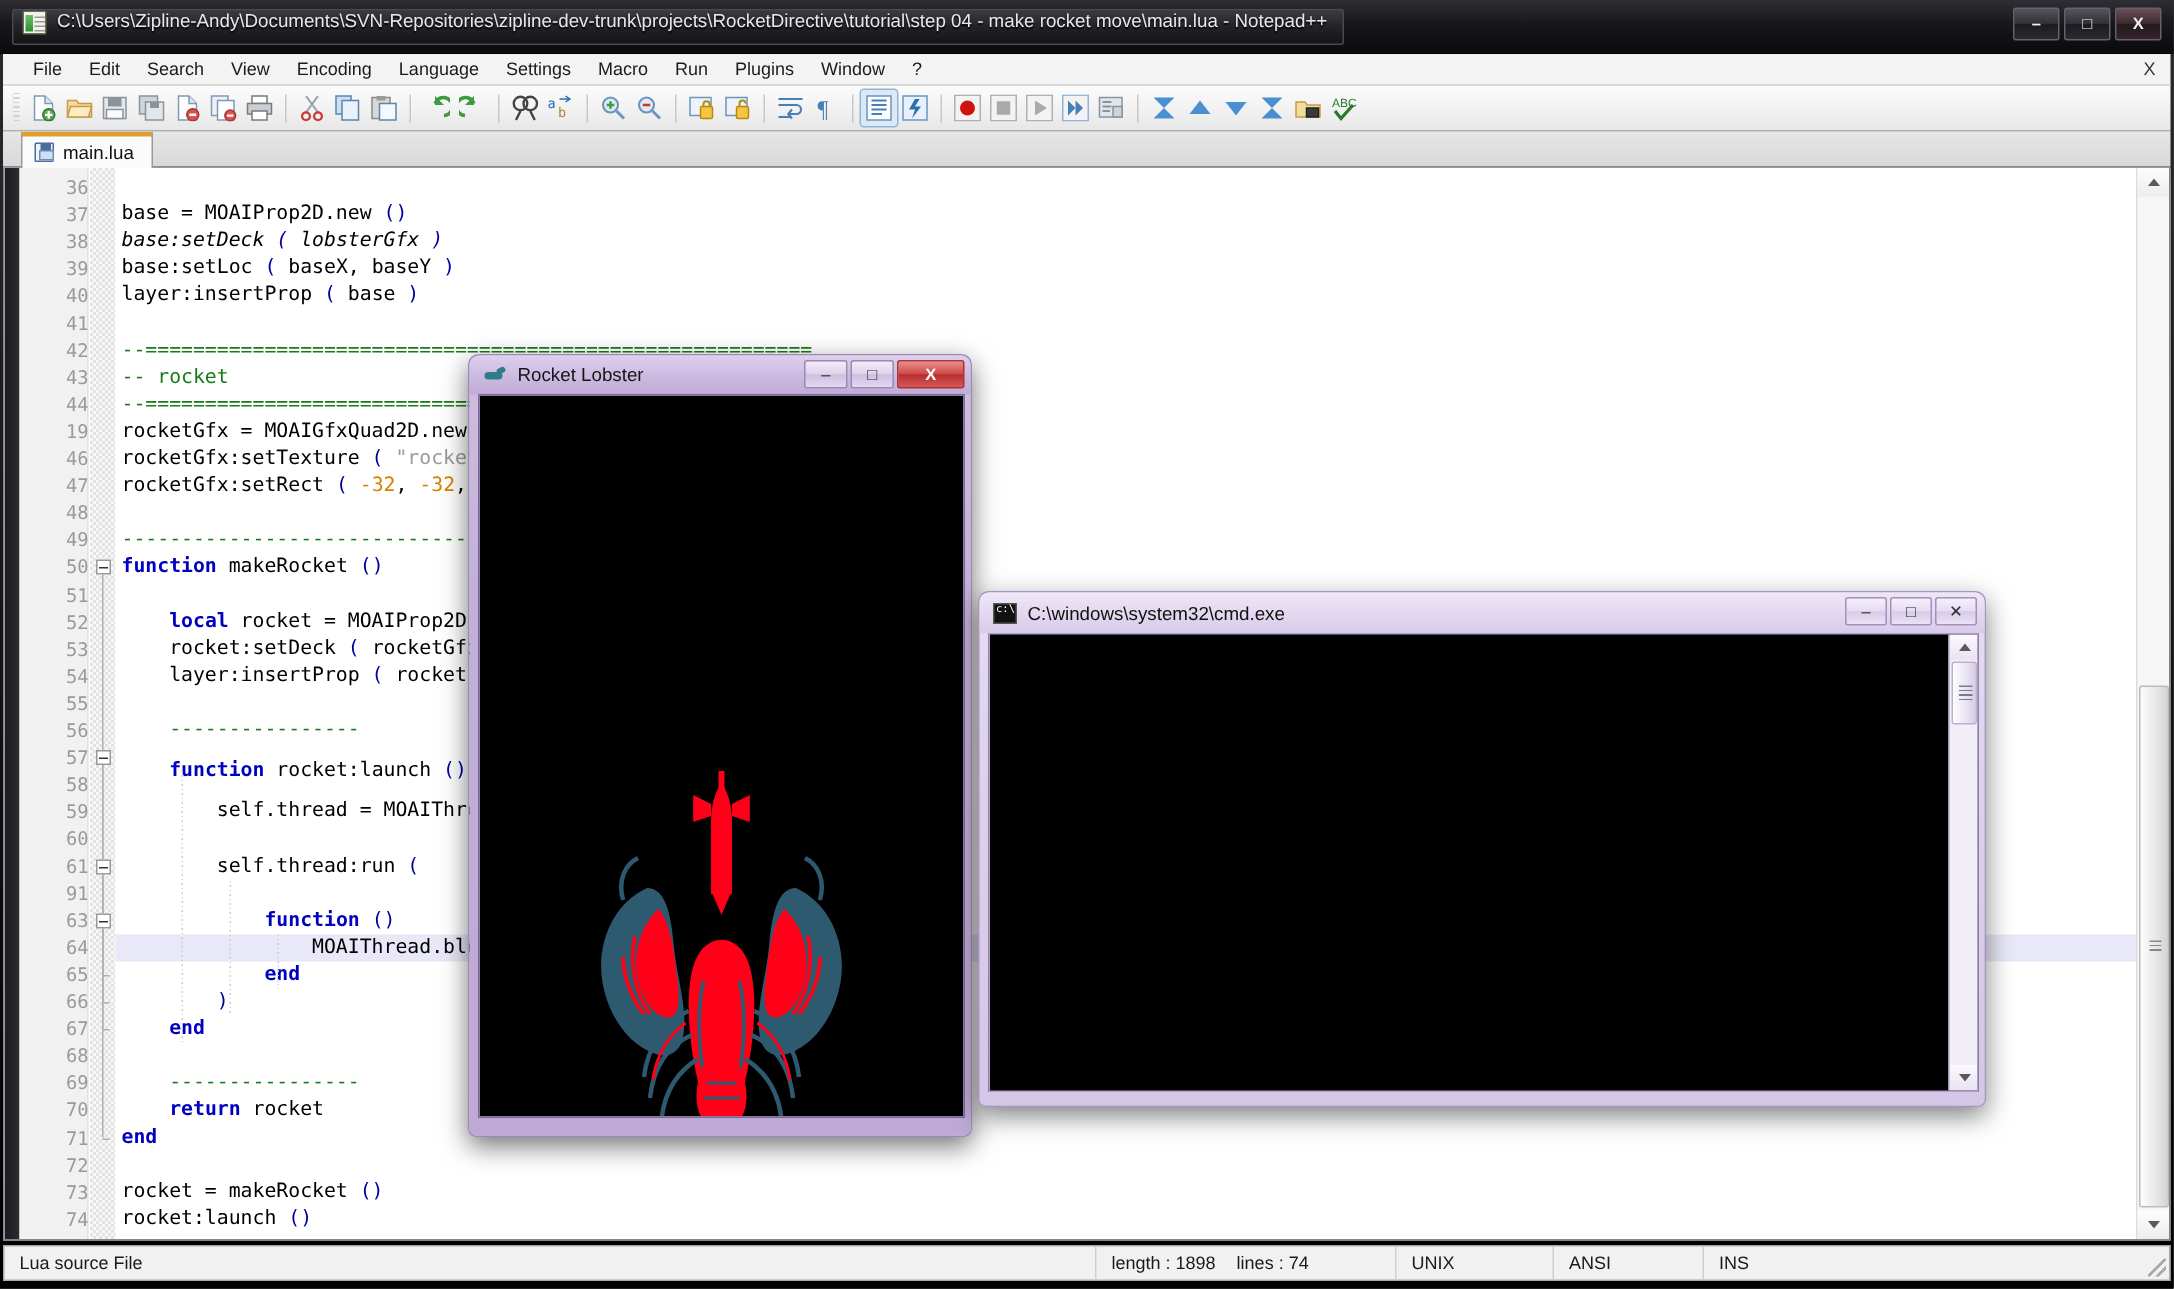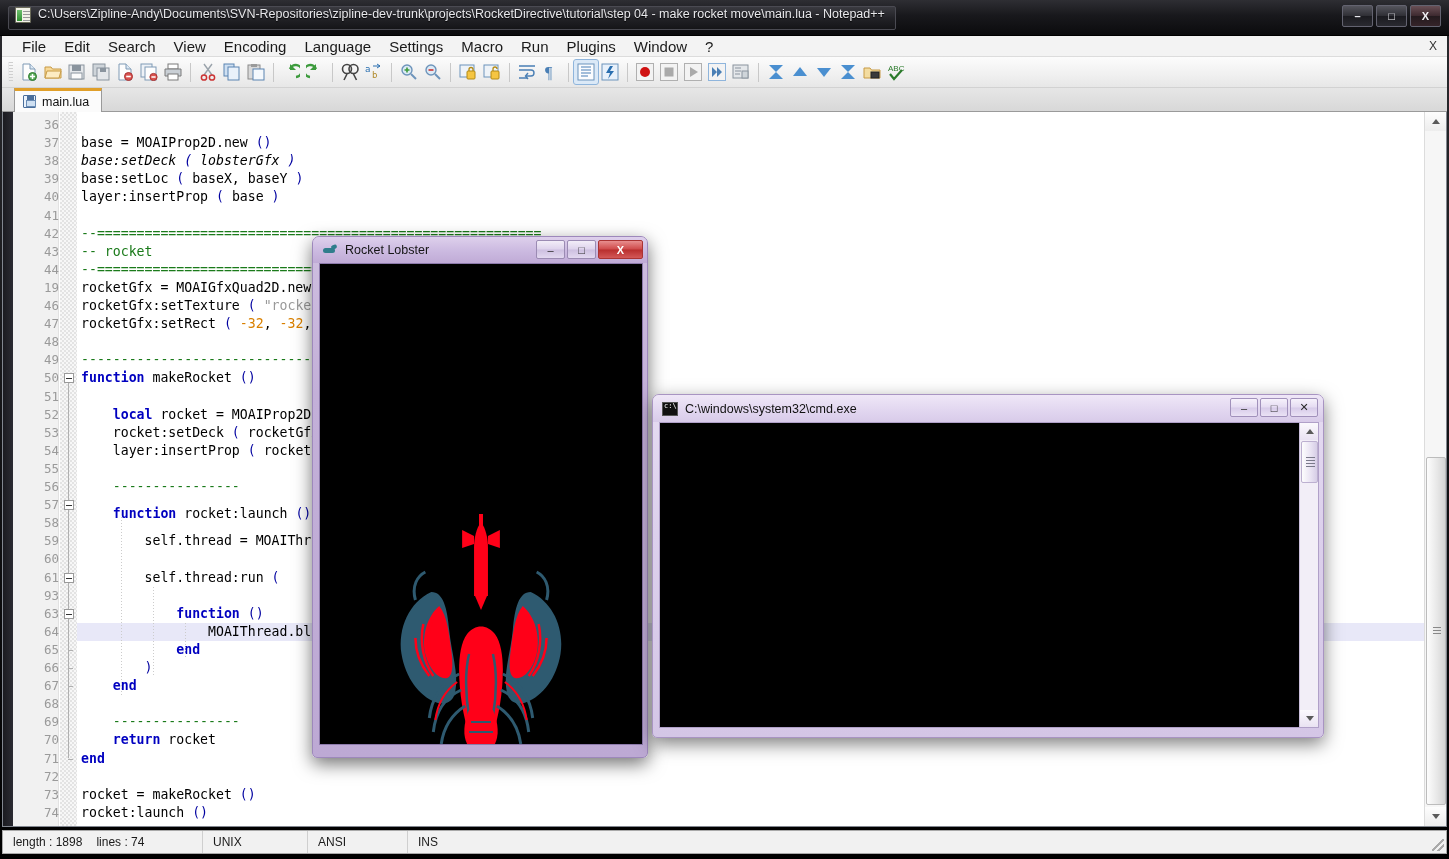--- a/index.html
+++ b/index.html
@@ -62,21 +62,21 @@
     background: linear-gradient(180deg,#6a5056 0%,#3e2a30 48%,#241a1e 52%,#352429 100%);
   }
 
   
   #npp-menubar {
     position: absolute; left: 2px; top: 36px; width: 1445px; height: 21px;
     background: #f3f3f3; border-bottom: 1px solid #dcdcdc;
     display: flex; align-items: center; padding-left: 11px;
   }
   .menu-item {
-    font-size: 15px; color: #1a1a1a; padding: 2px 9px; cursor: default;
+    font-size: 12px; color: #1a1a1a; padding: 2px 9px; cursor: default;
     white-space: nowrap;
   }
   #npp-menu-x {
     position: absolute; right: 10px; top: 3px; font-size: 12px; color: #333; cursor: pointer;
   }
 
   
   #npp-toolbar {
     position: absolute; left: 2px; top: 57px; width: 1445px; height: 31px;
     background: linear-gradient(180deg,#fcfcfc 0%,#f0f0f0 60%,#e7e7e7 100%);
@@ -601,21 +601,21 @@
         <div class="ln" style="top: 293.6px;">52</div>
         <div class="ln" style="top: 311.7px;">53</div>
         <div class="ln" style="top: 329.8px;">54</div>
         <div class="ln" style="top: 347.9px;">55</div>
         <div class="ln" style="top: 366px;">56</div>
         <div class="ln" style="top: 384.1px;">57</div>
         <div class="ln" style="top: 402.2px;">58</div>
         <div class="ln" style="top: 420.3px;">59</div>
         <div class="ln" style="top: 438.4px;">60</div>
         <div class="ln" style="top: 456.5px;">61</div>
-        <div class="ln" style="top: 474.6px;">93</div>
+        <div class="ln" style="top: 474.6px;">91</div>
         <div class="ln" style="top: 492.7px;">63</div>
         <div class="ln" style="top: 510.8px;">64</div>
         <div class="ln" style="top: 528.9px;">65</div>
         <div class="ln" style="top: 547px;">66</div>
         <div class="ln" style="top: 565.1px;">67</div>
         <div class="ln" style="top: 583.2px;">68</div>
         <div class="ln" style="top: 601.3px;">69</div>
         <div class="ln" style="top: 619.4px;">70</div>
         <div class="ln" style="top: 637.5px;">71</div>
         <div class="ln" style="top: 655.6px;">72</div>
@@ -688,20 +688,21 @@
       <div class="fold-tick" style="top: 574.1px;"></div>
       <div class="fold-box" style="top: 460.5px;"></div>
       <div class="fold-line" style="top: 470.5px; height: 85.5px;"></div>
       <div class="fold-tick" style="top: 556px;"></div>
       <div class="fold-box" style="top: 496.7px;"></div>
       <div class="fold-line" style="top: 506.7px; height: 31.2px;"></div>
       <div class="fold-tick" style="top: 537.9px;"></div>
     </div>
 
   <div id="npp-statusbar">
+    <div class="sb-cell first">Lua source File</div>
     <div class="sb-cell len">
       <span>length : 1898</span>
       <span style="width:14px"></span>
       <span>lines : 74</span>
     </div>
     <div class="sb-cell eol">UNIX</div>
     <div class="sb-cell enc">ANSI</div>
     <div class="sb-cell ins">INS</div>
     <div id="sb-grip"></div>
   </div>

